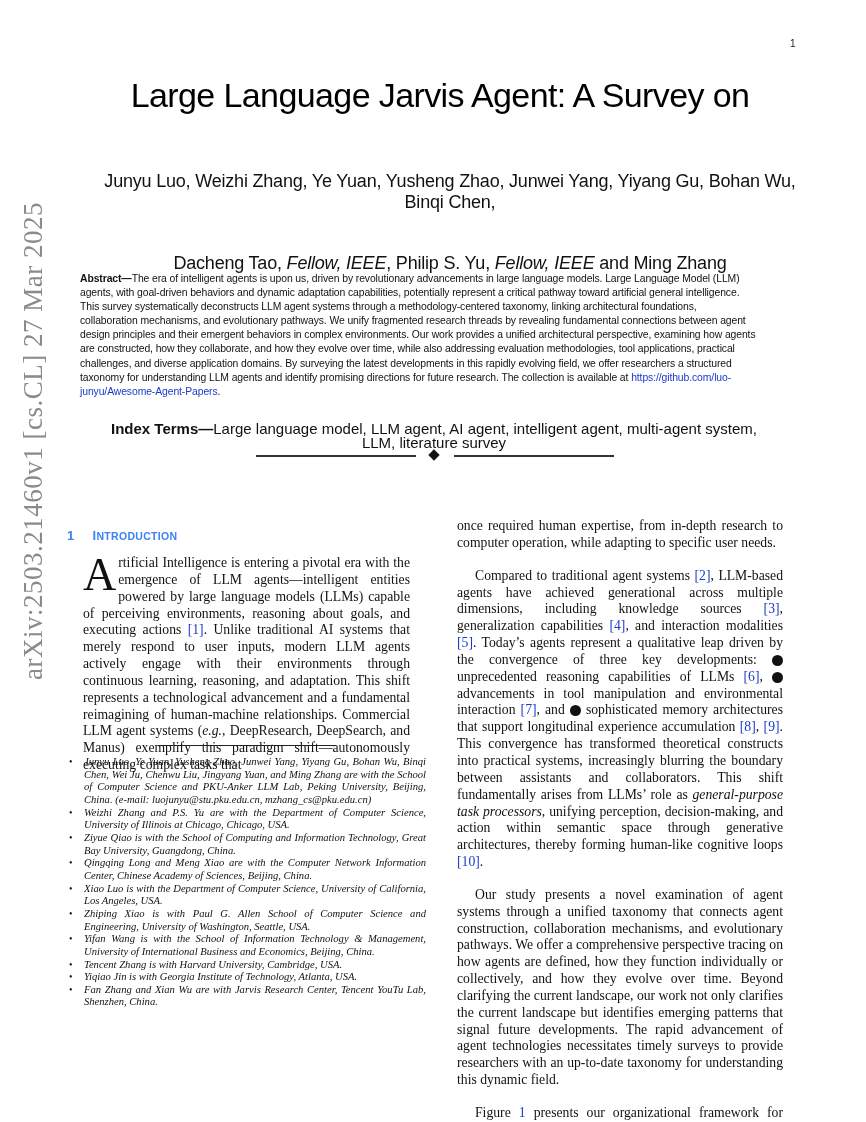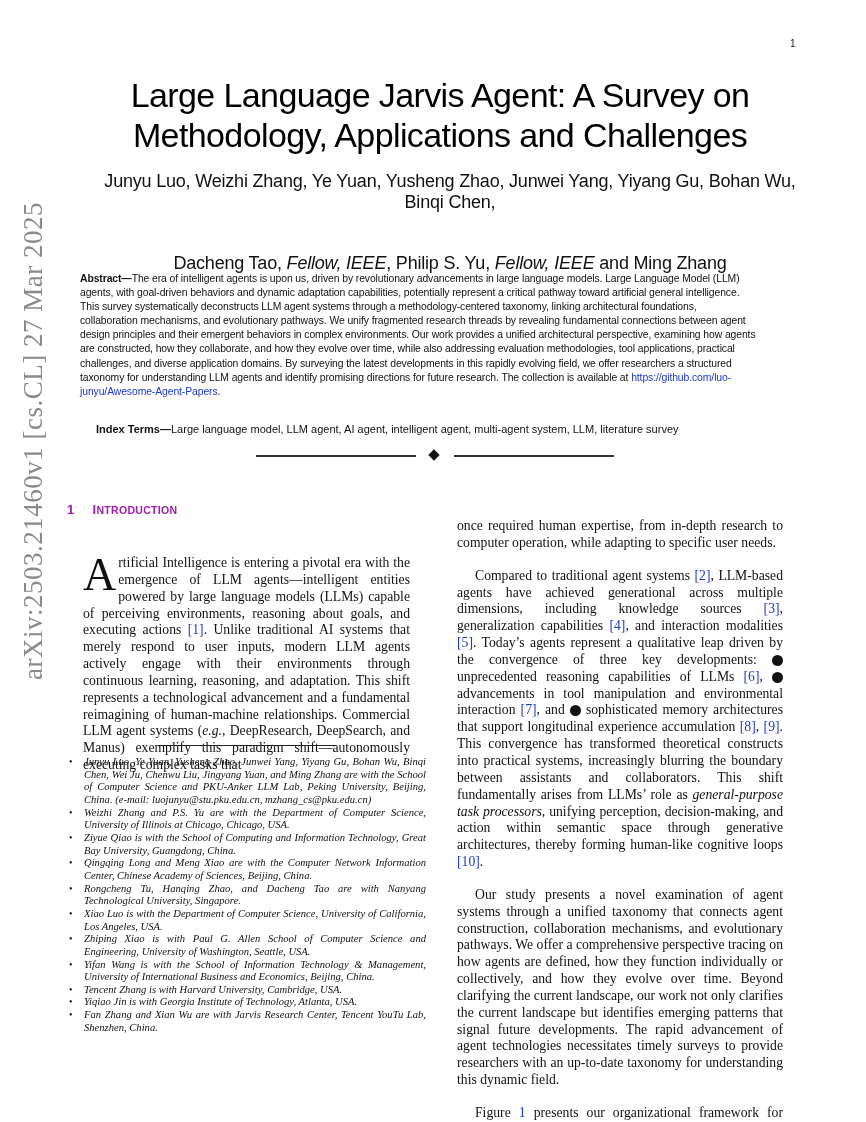--- a/index.html
+++ b/index.html
@@ -5,29 +5,29 @@
   html, body { margin: 0; padding: 0; background: #ffffff; }
   body { width: 866px; height: 1122px; position: relative; overflow: hidden; color: #111; }
   .page-number { position: absolute; top: 38px; left: 790px; font-family: "Liberation Sans", sans-serif; font-size: 10px; color: #222; }
   .arxiv-stamp { position: absolute; left: 18px; top: 680px; transform: rotate(-90deg); transform-origin: left top; font-family: "Liberation Serif", serif; font-size: 27px; color: #8a8a8a; white-space: nowrap; letter-spacing: 0.5px; }
   .title { position: absolute; top: 75px; left: 70px; width: 740px; text-align: center; font-family: "Liberation Sans", sans-serif; font-size: 34px; line-height: 40px; font-weight: normal; margin: 0; color: #000; letter-spacing: -0.6px; }
   .authors { position: absolute; top: 171px; left: 100px; width: 700px; text-align: center; font-family: "Liberation Sans", sans-serif; font-size: 18px; line-height: 20.5px; color: #111; letter-spacing: -0.2px; }
   .authors i { font-style: italic; }
   .abstract { position: absolute; top: 272px; left: 80px; width: 676px; font-family: "Liberation Sans", sans-serif; font-size: 10.4px; line-height: 14.1px; color: #111; letter-spacing: -0.1px; }
   .abstract b { font-weight: bold; }
   .link { color: #1a3acc; }
-  .index-terms { position: absolute; top: 422px; left: 96px; width: 676px; font-family: "Liberation Sans", sans-serif; font-size: 11px; line-height: 14px; color: #111; }
+  .index-terms { position: absolute; top: 422px; left: 96px; width: 676px; font-family: "Liberation Sans", sans-serif; font-size: 15px; line-height: 14px; color: #111; text-align: center; }
   .divider { position: absolute; top: 450px; left: 256px; width: 358px; height: 12px; }
   .divider .line-l { position: absolute; left: 0; top: 5px; width: 160px; height: 1.5px; background: #333; }
   .divider .line-r { position: absolute; right: 0; top: 5px; width: 160px; height: 1.5px; background: #333; }
   .divider .diamond { position: absolute; left: 174px; top: 1px; width: 8px; height: 8px; background: #111; transform: rotate(45deg); }
   .col { position: absolute; font-family: "Liberation Serif", serif; font-size: 13.7px; line-height: 16.85px; color: #111; text-align: justify; }
   .col-left { top: 539px; left: 67px; width: 359px; }
   .col-right { top: 502px; left: 441px; width: 358px; }
-  .section-heading { position: absolute; top: 502px; left: 67px; font-family: "Liberation Sans", sans-serif; font-size: 13px; font-weight: bold; letter-spacing: 0.3px; color: #a21caf; }
+  .section-heading { position: absolute; top: 528px; left: 67px; font-family: "Liberation Sans", sans-serif; font-size: 13px; font-weight: bold; letter-spacing: 0.3px; color: #3b82f6; }
   .section-heading .num { margin-right: 18px; }
   .section-heading .sc-big { font-size: 13px; }
   .section-heading .sc-small { font-size: 10.5px; }
   .dropcap { float: left; font-family: "Liberation Serif", serif; font-size: 46px; line-height: 36px; margin: 2px 2px 0 0; height: 34px; }
   .col p { margin: 16px; }
   .indent { text-indent: 18px; }
   .cite { color: #1a3acc; }
   .footnote-rule { position: absolute; top: 745px; left: 158px; width: 178px; height: 1px; background: #222; }
   .footnotes { position: absolute; top: 756px; left: 67px; width: 359px; font-family: "Liberation Serif", serif; font-style: italic; font-size: 10.6px; line-height: 12.65px; color: #111; margin: 0; padding: 0; list-style: none; }
   .footnotes li { position: relative; padding-left: 17px; text-align: justify; }
@@ -36,21 +36,20 @@
 </style>
 </head>
 <body>
 
 <div class="page-number">1</div>
 
 <div class="arxiv-stamp">arXiv:2503.21460v1  [cs.CL]  27 Mar 2025</div>
 
 <h1 class="title">
   <span>Large Language Jarvis Agent: A Survey on</span><br>
-  <span>Methodology, Applications and Challenges</span>
 </h1>
 
 <div class="authors">
   <span>Junyu Luo, Weizhi Zhang, Ye Yuan, Yusheng Zhao, Junwei Yang, Yiyang Gu, Bohan Wu, Binqi Chen,</span><br>
   <br>
   <br>
   <span>Dacheng Tao, </span><i>Fellow, IEEE</i><span>, Philip S. Yu, </span><i>Fellow, IEEE</i><span> and Ming Zhang</span>
 </div>
 
 <div class="abstract">
@@ -75,21 +74,20 @@
   <p><span class="dropcap">A</span><span>rtificial Intelligence is entering a pivotal era with the emergence of LLM agents—intelligent entities powered by large language models (LLMs) capable of perceiving environments, reasoning about goals, and executing actions </span><span class="cite">[1]</span><span>. Unlike traditional AI systems that merely respond to user inputs, modern LLM agents actively engage with their environments through continuous learning, reasoning, and adaptation. This shift represents a technological advancement and a fundamental reimagining of human-machine relationships. Commercial LLM agent systems (</span><i>e.g.</i><span>, DeepResearch, DeepSearch, and Manus) exemplify this paradigm shift—autonomously executing complex tasks that</span></p>
 </div>
 
 <div class="footnote-rule"></div>
 
 <ul class="footnotes">
   <li>Junyu Luo, Ye Yuan, Yusheng Zhao, Junwei Yang, Yiyang Gu, Bohan Wu, Binqi Chen, Wei Ju, Chenwu Liu, Jingyang Yuan, and Ming Zhang are with the School of Computer Science and PKU-Anker LLM Lab, Peking University, Beijing, China. (e-mail: luojunyu@stu.pku.edu.cn, mzhang_cs@pku.edu.cn)</li>
   <li>Weizhi Zhang and P.S. Yu are with the Department of Computer Science, University of Illinois at Chicago, Chicago, USA.</li>
   <li>Ziyue Qiao is with the School of Computing and Information Technology, Great Bay University, Guangdong, China.</li>
   <li>Qingqing Long and Meng Xiao are with the Computer Network Information Center, Chinese Academy of Sciences, Beijing, China.</li>
-  <li>Rongcheng Tu, Hanqing Zhao, and Dacheng Tao are with Nanyang Technological University, Singapore.</li>
   <li>Xiao Luo is with the Department of Computer Science, University of California, Los Angeles, USA.</li>
   <li>Zhiping Xiao is with Paul G. Allen School of Computer Science and Engineering, University of Washington, Seattle, USA.</li>
   <li>Yifan Wang is with the School of Information Technology &amp; Management, University of International Business and Economics, Beijing, China.</li>
   <li>Tencent Zhang is with Harvard University, Cambridge, USA.</li>
   <li>Yiqiao Jin is with Georgia Institute of Technology, Atlanta, USA.</li>
   <li>Fan Zhang and Xian Wu are with Jarvis Research Center, Tencent YouTu Lab, Shenzhen, China.</li>
 </ul>
 
 <div class="col col-right">
   <p>once required human expertise, from in-depth research to computer operation, while adapting to specific user needs.</p>

